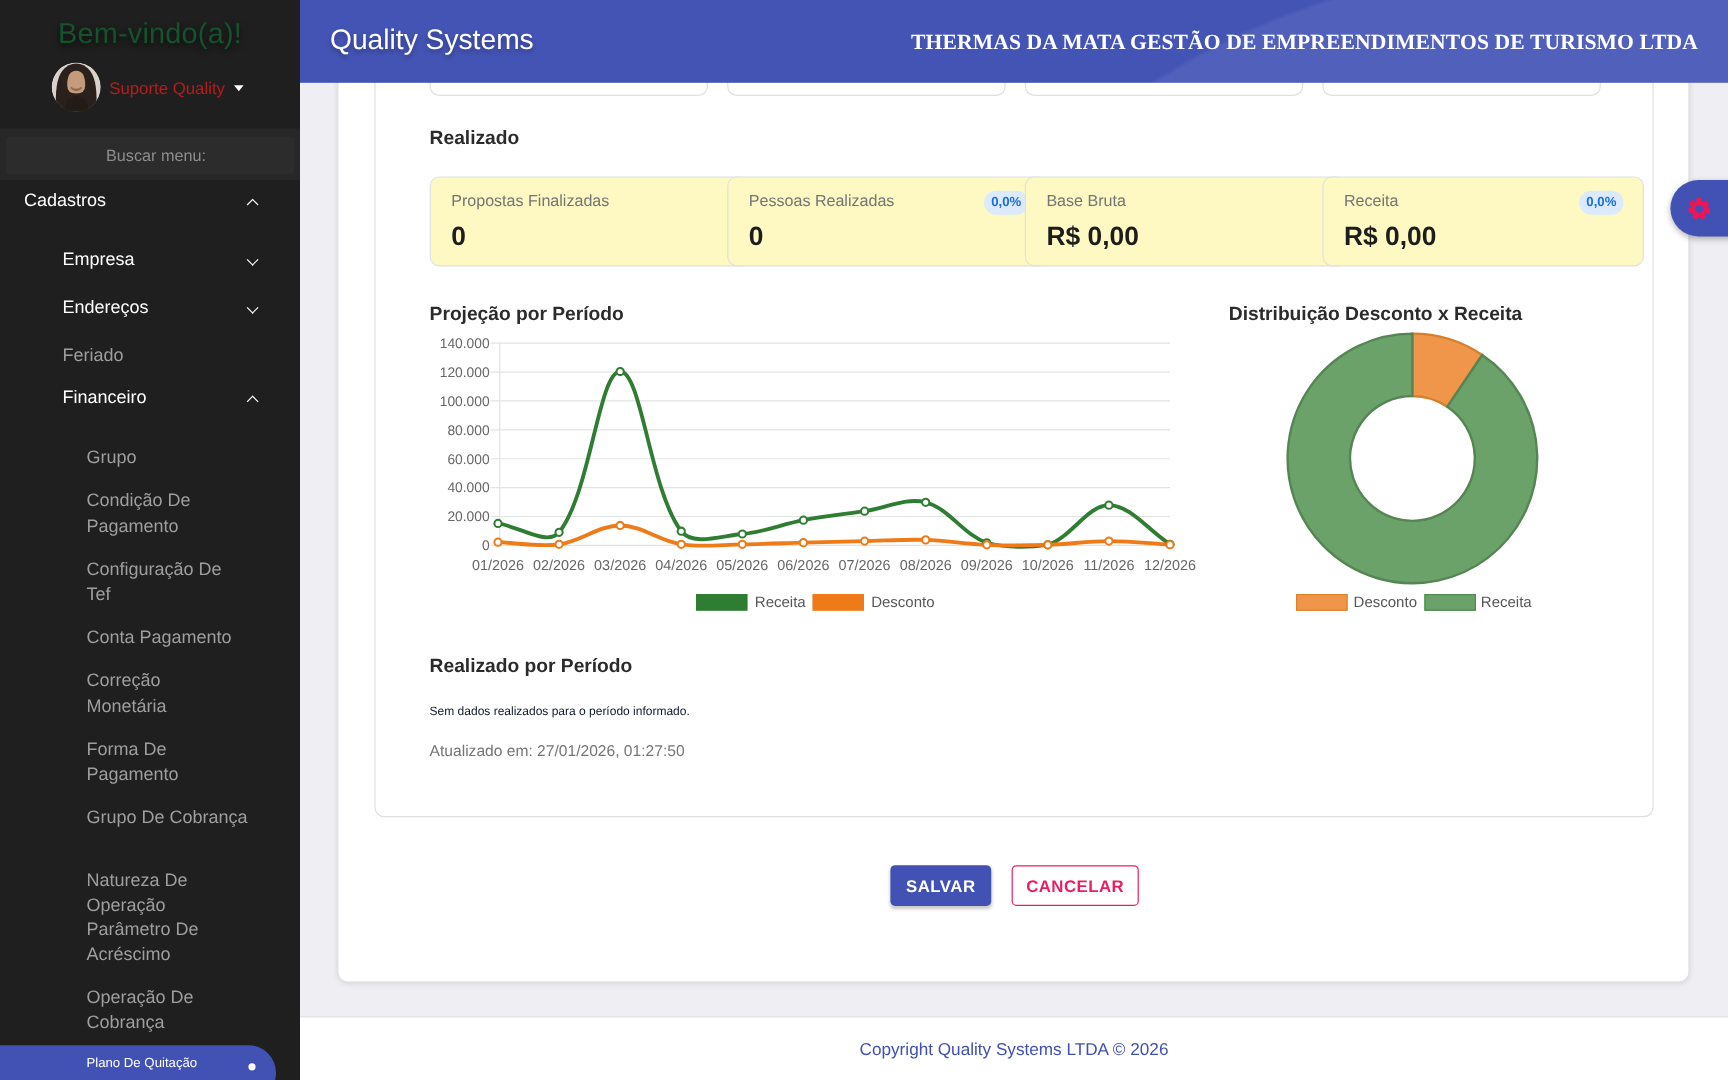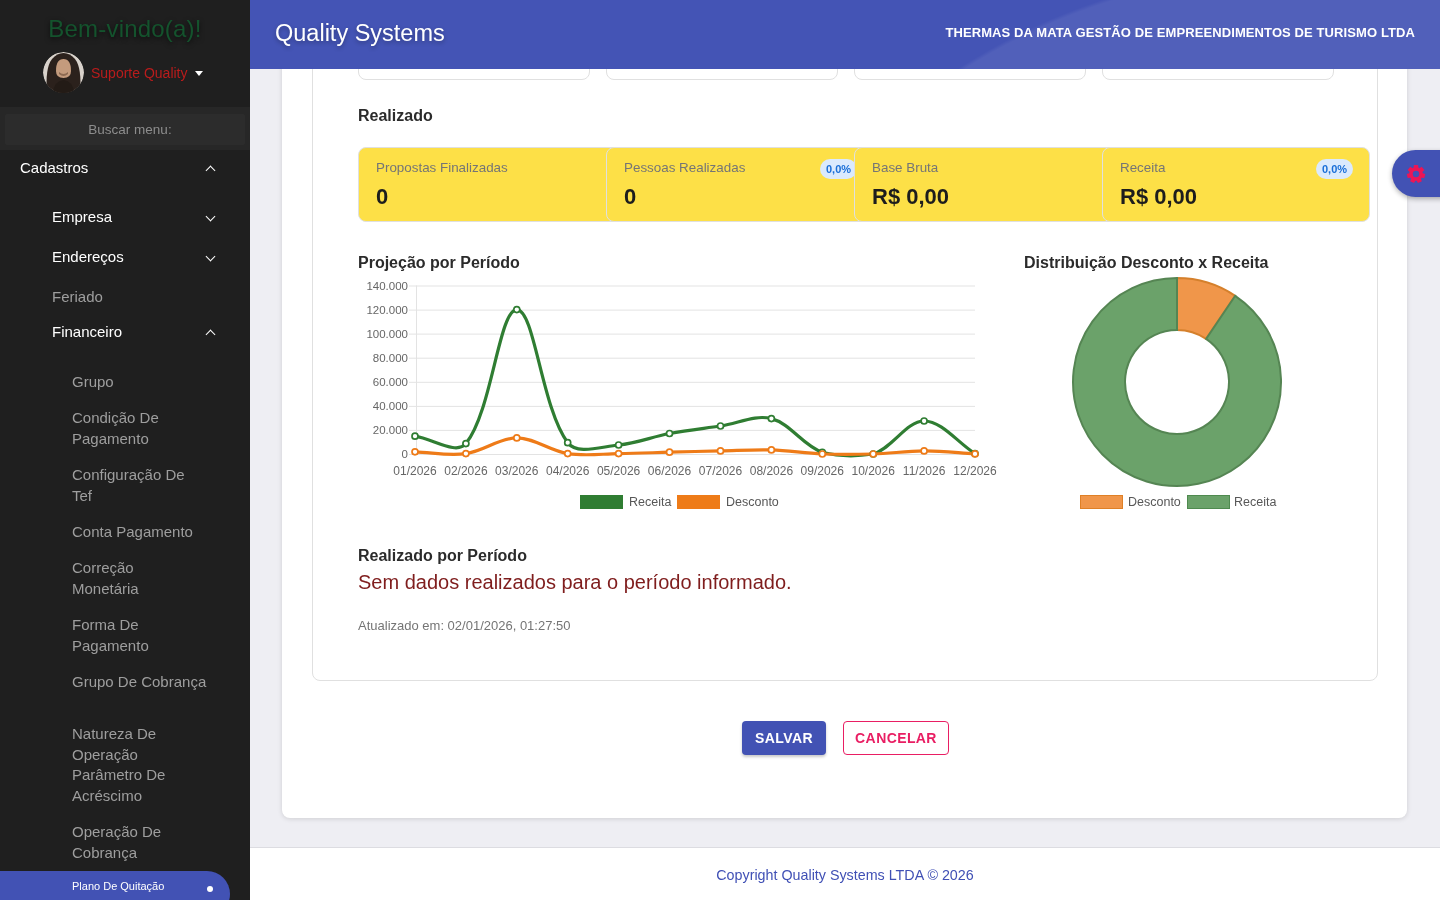--- a/index.html
+++ b/index.html
@@ -23,28 +23,28 @@
 .chev.down { transform:rotate(45deg); }
 .chev.up { transform:rotate(-135deg); }
 
 #activepill { left:0; top:871px; width:230px; height:46px; background:#4252b4; border-radius:0 23px 23px 0; }
 #activetext { left:72px; top:880px; color:#fff; font-size:11px; font-weight:500; z-index:31; }
 #activedot { left:207px; top:886px; width:6px; height:6px; border-radius:50%; background:#fff; z-index:31; }
 
 
 #topbar { left:250px; top:0; width:1190px; height:69px; background:radial-gradient(circle at 1050px 600px, rgba(255,255,255,.07) 0 628px, rgba(255,255,255,0) 632px) #4454b5; z-index:20; }
 #brand { left:25px; top:20px; color:#fff; font-size:23.5px; font-weight:500; text-shadow:0 2px 4px rgba(0,0,0,.3); }
-#company { right:25px; top:25px; color:#fff; font-size:13px; font-weight:700; letter-spacing:.1px; }
+#company { right:25px; top:25px; color:#fff; font-size:18px; font-weight:700; letter-spacing:.1px;font-family:Liberation Serif, serif; }
 
 
 #main { left:250px; top:0px; width:1190px; height:847px; background:#eeeef3; }
 #outercard { left:282px; top:30px; width:1125px; height:788px; background:#fff; border-radius:8px; box-shadow:0 1px 5px rgba(0,0,0,.13); z-index:1; }
 #innercard { left:312px; top:30px; width:1066px; height:651px; background:#fff; border:1px solid #e0e0e0; border-radius:8px; z-index:2; }
 .cutcard { top:30px; height:50px; background:#fff; border:1px solid #e0e0e0; border-radius:8px; z-index:3; }
-.statcard { top:147px; width:268px; height:75px; background:#fde047; border:1px solid #e0e0e0; border-radius:8px; z-index:3; }
+.statcard { top:147px; width:268px; height:75px; background:#fef9c3; border:1px solid #e0e0e0; border-radius:8px; z-index:3; }
 .statlabel { left:17px; top:12px; position:absolute; color:#757575; font-size:13.4px; }
 .statvalue { left:17px; top:36px; position:absolute; color:#1d1d1d; font-size:22px; font-weight:700; }
 .badge { position:absolute; right:16px; top:11px; width:37px; height:20px; background:#dbeafd; border-radius:10px; color:#1a6fd8; font-size:11px; font-weight:700; text-align:center; line-height:20px; }
 .h2 { color:#2b2b2b; font-size:16px; font-weight:700; z-index:3; }
 .legend-sw { position:absolute; width:43px; height:14px; z-index:3; }
 .legend-tx { position:absolute; color:#575757; font-size:12.5px; z-index:3; }
 
 #salvar { left:742px; top:721px; width:84px; height:34px; background:#4252b4; border-radius:4px; color:#fff; font-size:14px; font-weight:700; letter-spacing:.4px; text-align:center; line-height:34px; box-shadow:0 2px 3px rgba(0,0,0,.22); z-index:3; }
 #cancelar { left:843px; top:721px; width:106px; height:34px; background:#fff; border:1px solid #e91e63; border-radius:4px; color:#e91e63; font-size:14px; font-weight:700; letter-spacing:.4px; text-align:center; line-height:32px; z-index:3; }
 
@@ -167,22 +167,22 @@
 <path d="M110.0,6.0 A104.0,104.0 0 0 1 168.2,23.8 L139.1,66.9 A52.0,52.0 0 0 0 110.0,58.0 Z" fill="#f0964a" stroke="#d5802c" stroke-width="2"></path>
 <path d="M168.2,23.8 A104.0,104.0 0 1 1 110.0,6.0 L110.0,58.0 A52.0,52.0 0 1 0 139.1,66.9 Z" fill="#6ba26a" stroke="#558553" stroke-width="2"></path>
 </svg>
 
 <div class="abs legend-sw" style="left:1080px;top:495px;background:#f0964a;border:1.5px solid #df8026;"></div>
 <div class="abs legend-tx" style="left:1128px;top:495px;">Desconto</div>
 <div class="abs legend-sw" style="left:1187px;top:495px;background:#6ba26a;border:1.5px solid #4f8a4f;"></div>
 <div class="abs legend-tx" style="left:1234px;top:495px;">Receita</div>
 
 <div class="abs h2" style="left:358px;top:547px;">Realizado por Período</div>
-<div class="abs" style="left:358px;top:571px;color:#7f1d1d;font-size:20px;z-index:3;">Sem dados realizados para o período informado.</div>
-<div class="abs" style="left:358px;top:618px;color:#757575;font-size:13px;z-index:3;">Atualizado em: 02/01/2026, 01:27:50</div>
+<div class="abs" style="left:358px;top:588px;color:#0f172a;font-size:10px;z-index:3;">Sem dados realizados para o período informado.</div>
+<div class="abs" style="left:358px;top:618px;color:#757575;font-size:13px;z-index:3;">Atualizado em: 27/01/2026, 01:27:50</div>
 
 <div class="abs" id="salvar">SALVAR</div>
 <div class="abs" id="cancelar">CANCELAR</div>
 
 <div class="abs" id="divider"></div>
 <div class="abs" id="footer"></div>
 <div class="abs" id="copyright">Copyright Quality Systems LTDA © 2026</div>
 
 <div class="abs" id="settings"></div>
 <svg class="abs" style="left:1406px;top:164px;z-index:41;" width="20" height="20" viewBox="0 0 27 27" id="gearsvg">

